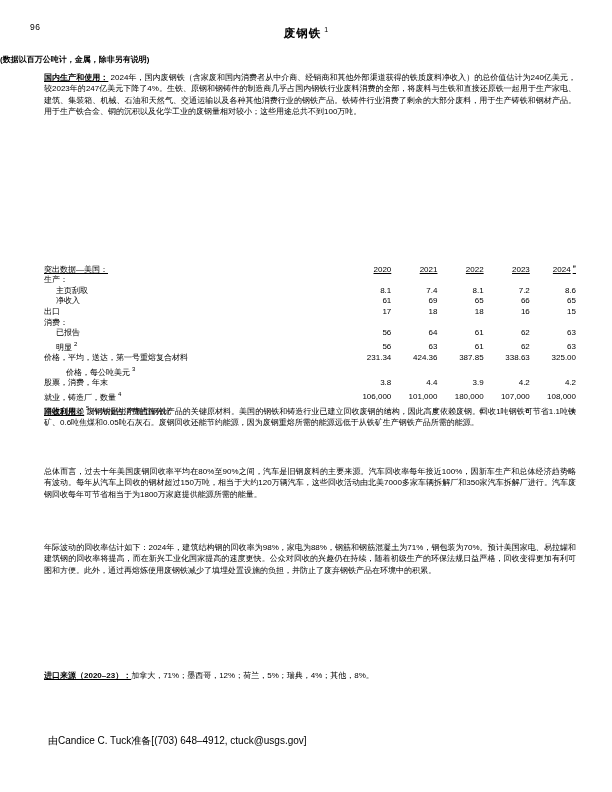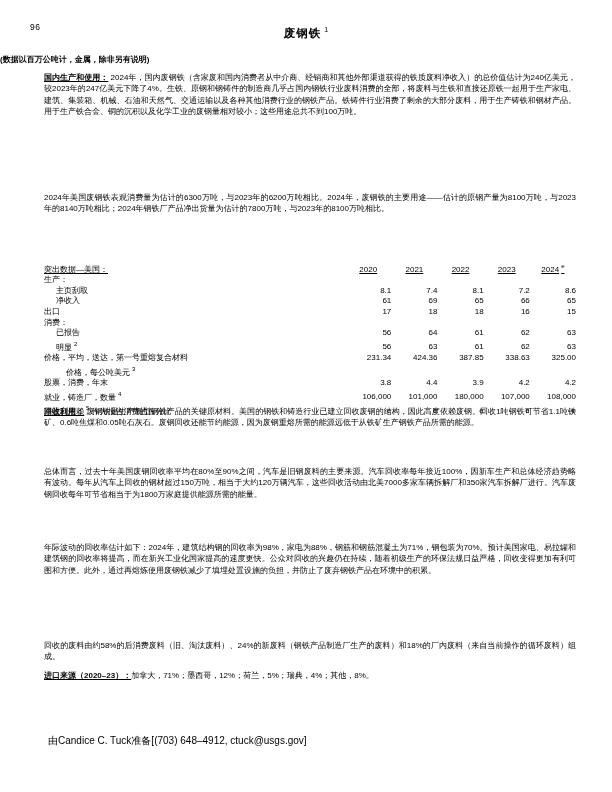--- a/index.html
+++ b/index.html
@@ -96,21 +96,21 @@
     white-space: nowrap;
   }
   th.h-label {
     text-align: left;
     font-weight: bold;
     text-decoration: underline;
     width: 300px;
     padding-bottom: 1px;
   }
   th.h-year {
-    text-align: center;
+    text-align: right;
     font-weight: normal;
     text-decoration: underline;
     width: 46px;
     padding-bottom: 1px;
   }
   td.lbl { text-align: left; }
   td.val { text-align: right; }
   .ind1 { padding-left: 12px !important; }
   .ind2 { padding-left: 22px !important; }
   .sup {
@@ -135,23 +135,20 @@
   <div class="doc-title">
     <span>废钢铁</span><span class="fn">1</span>
   </div>
 
   <div class="units-note">(数据以百万公吨计，金属，除非另有说明)</div>
 
   <div class="body-block blk-domestic">
     <span class="lead">国内生产和使用：</span><span>  2024年，国内废钢铁（含家废和国内消费者从中介商、经销商和其他外部渠道获得的铁质废料净收入）的总价值估计为240亿美元，较2023年的247亿美元下降了4%。生铁、原钢和钢铸件的制造商几乎占国内钢铁行业废料消费的全部，将废料与生铁和直接还原铁一起用于生产家电、建筑、集装箱、机械、石油和天然气、交通运输以及各种其他消费行业的钢铁产品。铁铸件行业消费了剩余的大部分废料，用于生产铸铁和钢材产品。用于生产铁合金、铜的沉积以及化学工业的废钢量相对较小；这些用途总共不到100万吨。</span>
   </div>
 
-  <div class="body-block blk-consumption">
-    <span>2024年美国废钢铁表观消费量为估计的6300万吨，与2023年的6200万吨相比。2024年，废钢铁的主要用途——估计的原钢产量为8100万吨，与2023年的8140万吨相比；2024年钢铁厂产品净出货量为估计的7800万吨，与2023年的8100万吨相比。</span>
-  </div>
 
   <div class="table-wrap">
     <table class="stats">
       <thead>
         <tr>
           <th class="h-label">突出数据—美国：</th>
           <th class="h-year">2020</th>
           <th class="h-year">2021</th>
           <th class="h-year">2022</th>
           <th class="h-year">2023</th>
@@ -264,23 +261,20 @@
   </div>
 
   <div class="body-block blk-overall">
     <span>总体而言，过去十年美国废钢回收率平均在80%至90%之间，汽车是旧钢废料的主要来源。汽车回收率每年接近100%，因新车生产和总体经济趋势略有波动。每年从汽车上回收的钢材超过150万吨，相当于大约120万辆汽车，这些回收活动由北美7000多家车辆拆解厂和350家汽车拆解厂进行。汽车废钢回收每年可节省相当于为1800万家庭提供能源所需的能量。</span>
   </div>
 
   <div class="body-block blk-rates">
     <span>年际波动的回收率估计如下：2024年，建筑结构钢的回收率为98%，家电为88%，钢筋和钢筋混凝土为71%，钢包装为70%。预计美国家电、易拉罐和建筑钢的回收率将提高，而在新兴工业化国家提高的速度更快。公众对回收的兴趣仍在持续，随着初级生产的环保法规日益严格，回收变得更加有利可图和方便。此外，通过再熔炼使用废钢铁减少了填埋处置设施的负担，并防止了废弃钢铁产品在环境中的积累。</span>
   </div>
 
-  <div class="body-block blk-composition">
-    <span>回收的废料由约58%的后消费废料（旧、淘汰废料）、24%的新废料（钢铁产品制造厂生产的废料）和18%的厂内废料（来自当前操作的循环废料）组成。</span>
-  </div>
 
   <div class="body-block blk-import">
     <span class="lead">进口来源（2020–23）：</span><span>加拿大，71%；墨西哥，12%；荷兰，5%；瑞典，4%；其他，8%。</span>
   </div>
 
   <div class="footer">由Candice C. Tuck准备[(703) 648–4912, ctuck@usgs.gov]</div>
 
 </div>
 
 </body></html>

